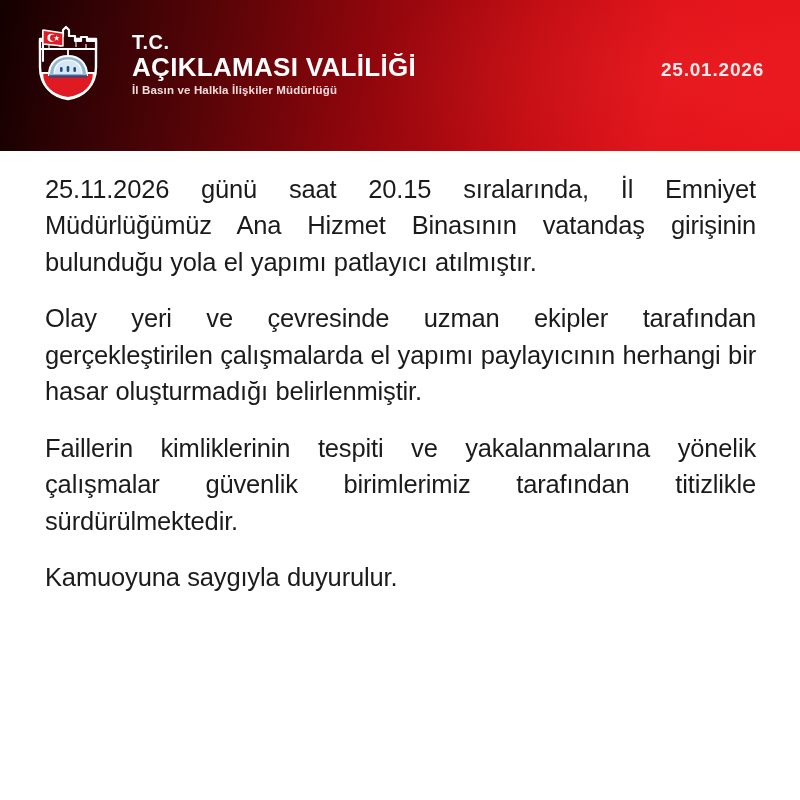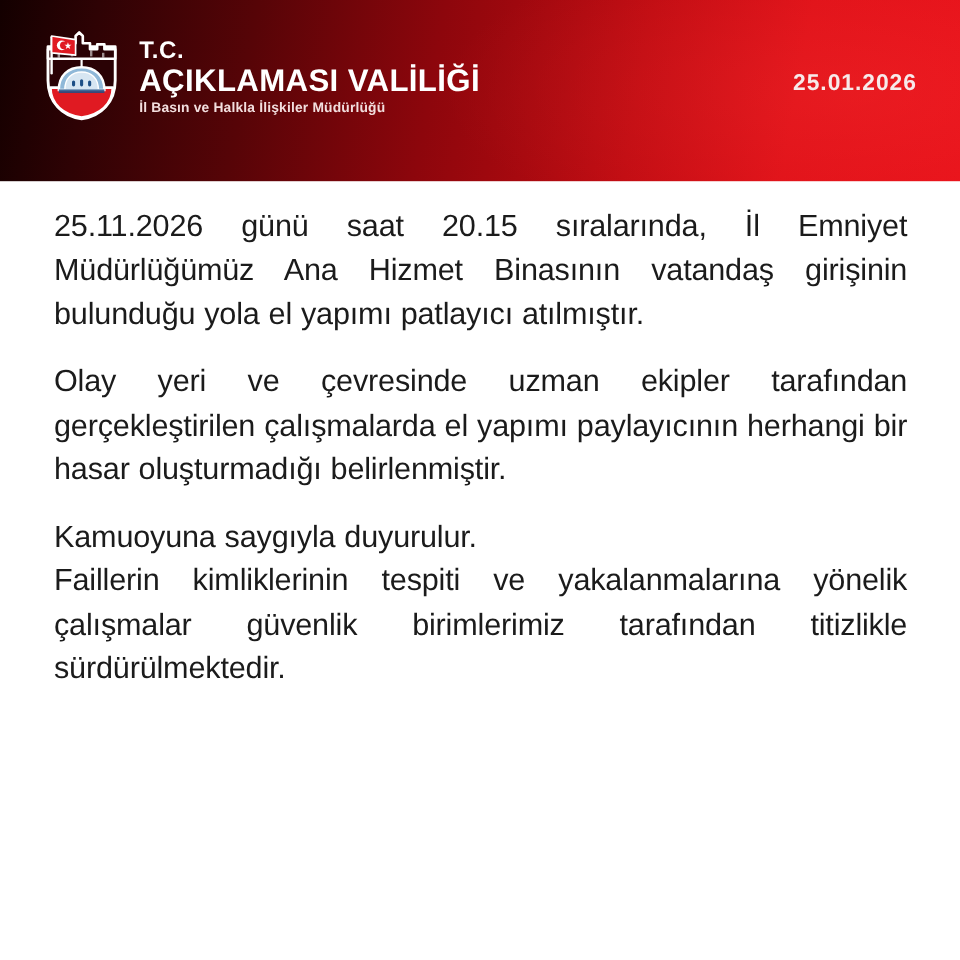--- a/index.html
+++ b/index.html
@@ -47,21 +47,21 @@
     pointer-events: none;
   }
 
   
   .brand {
     position: absolute;
     left: 32px;
     top: 25px;
     display: flex;
     align-items: center;
-    gap: 12px;
+    gap: 28px;
   }
   .crest {
     width: 72px;
     height: 76px;
     flex: 0 0 auto;
     display: block;
   }
   .brand-text {
     display: flex;
     flex-direction: column;
@@ -200,17 +200,17 @@
     </div>
 
     <div class="header-right">
       <div class="header-date">25.01.2026</div>
     </div>
   </div>
 
   <div class="content">
     <p class="para">25.11.2026 günü saat 20.15 sıralarında,  İl Emniyet Müdürlüğümüz Ana Hizmet Binasının vatandaş girişinin bulunduğu yola el yapımı patlayıcı atılmıştır.</p>
     <p class="para">Olay yeri ve çevresinde uzman ekipler tarafından gerçekleştirilen çalışmalarda el yapımı paylayıcının herhangi bir hasar oluşturmadığı belirlenmiştir.</p>
+    <p class="para">Faillerin kimliklerinin tespiti ve yakalanmalarına yönelik çalışmalar güvenlik birimlerimiz tarafından titizlikle sürdürülmektedir.</p>
     <p class="para last">Kamuoyuna saygıyla duyurulur.</p>
-    <p class="para">Faillerin kimliklerinin tespiti ve yakalanmalarına yönelik çalışmalar güvenlik birimlerimiz tarafından titizlikle sürdürülmektedir.</p>
   </div>
 
 </div>
 
 </body></html>

